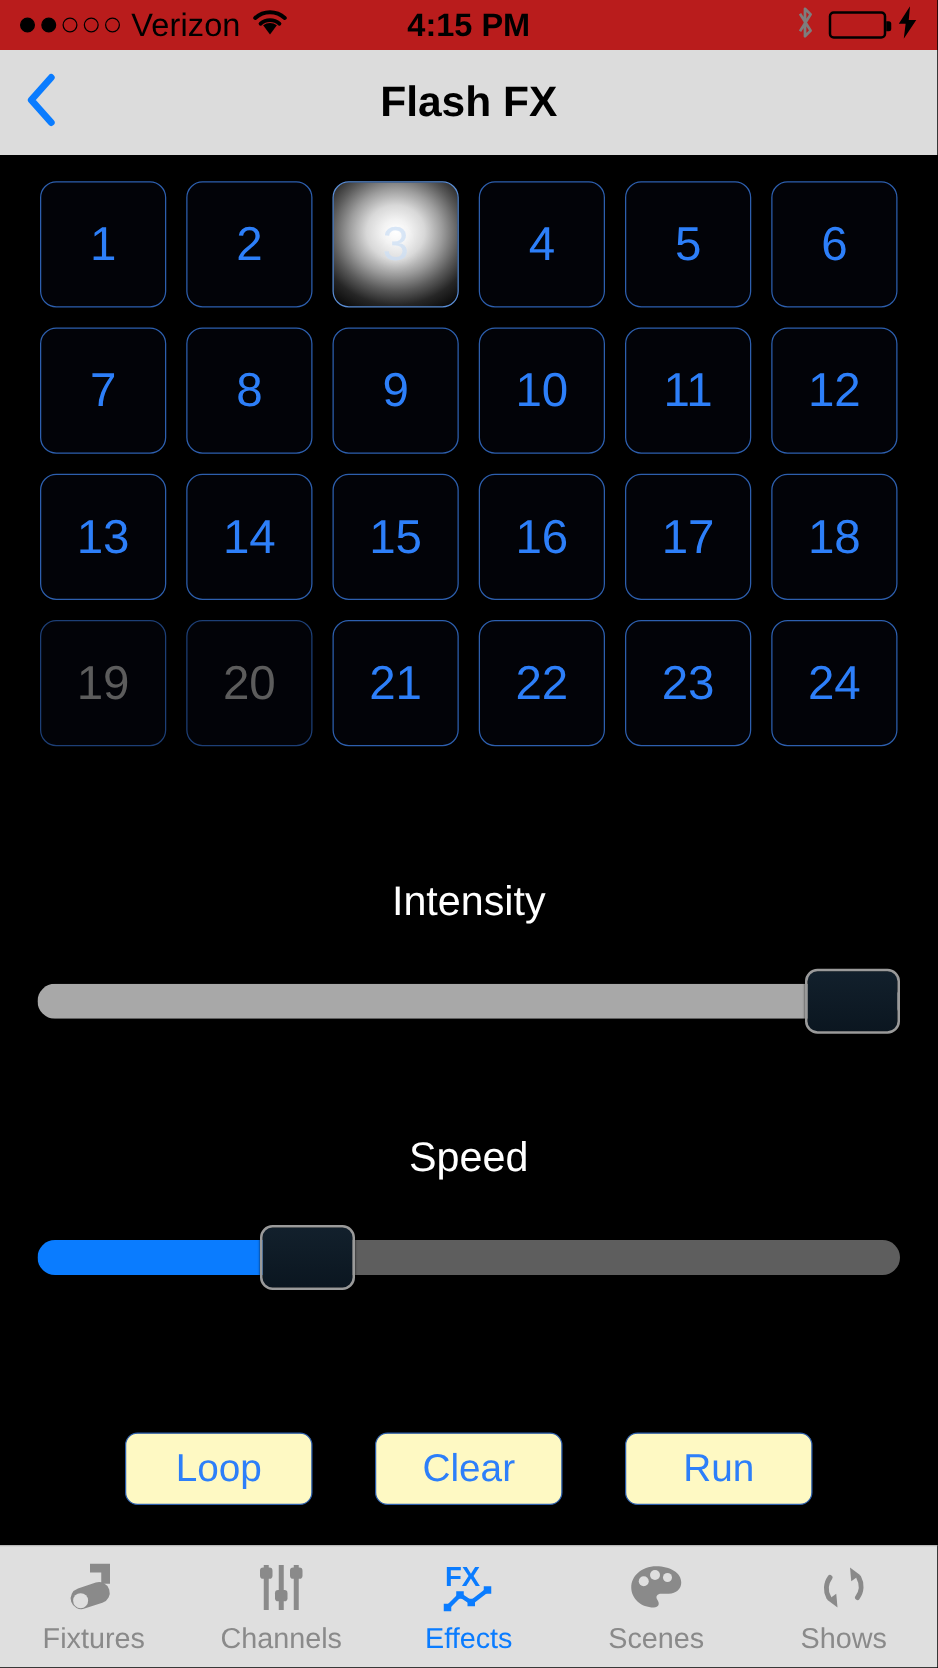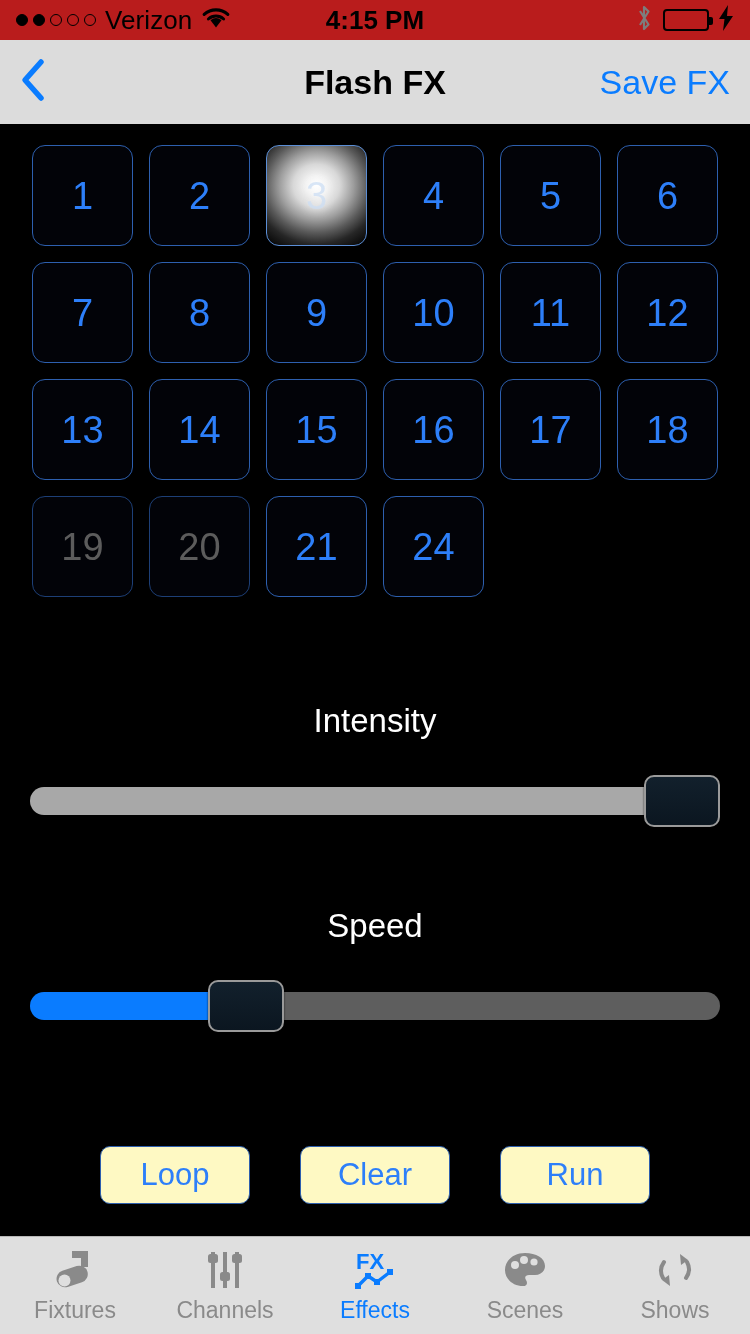--- a/index.html
+++ b/index.html
@@ -322,21 +322,20 @@
 
   <div class="nav-bar">
     <div class="nav-back">
       <span>
         <svg width="26" height="44" viewBox="0 0 26 44">
           <path d="M21 4 L5 22 L21 40" stroke="#0a7cff" stroke-width="5.5" fill="none" stroke-linecap="round" stroke-linejoin="round"></path>
         </svg>
       </span>
     </div>
     <div class="nav-title">Flash FX</div>
-    <div class="nav-action">Save FX</div>
   </div>
 
   <div class="body-area">
 
     <div class="pad-grid" id="pad-grid">
         <div class="pad">
           <span class="pad-label">1</span>
         </div>
         <div class="pad">
           <span class="pad-label">2</span>
@@ -390,20 +389,26 @@
           <span class="pad-label">18</span>
         </div>
         <div class="pad disabled">
           <span class="pad-label">19</span>
         </div>
         <div class="pad disabled">
           <span class="pad-label">20</span>
         </div>
         <div class="pad">
           <span class="pad-label">21</span>
+        </div>
+        <div class="pad">
+          <span class="pad-label">22</span>
+        </div>
+        <div class="pad">
+          <span class="pad-label">23</span>
         </div>
         <div class="pad">
           <span class="pad-label">24</span>
         </div>
       </div>
 
     <div class="slider-block intensity">
       <div class="slider-title">Intensity</div>
       <div class="slider-row">
         <div class="slider-track">

